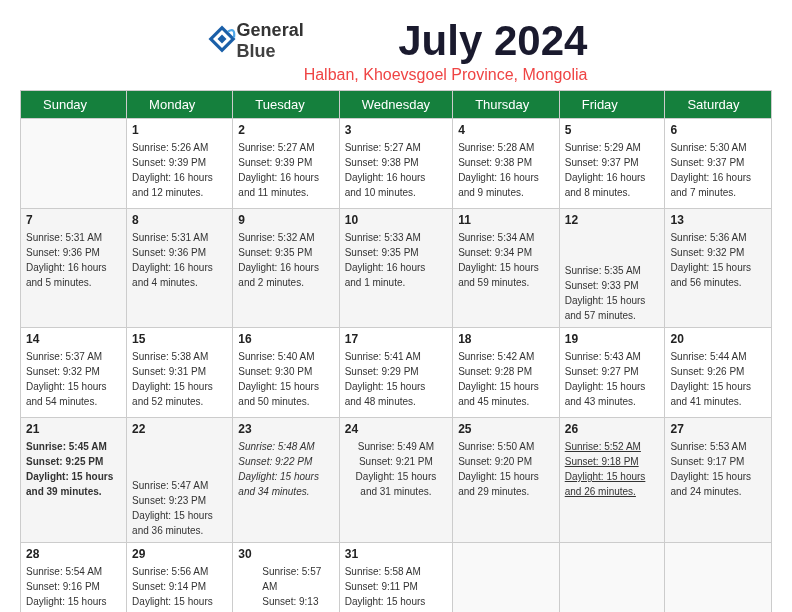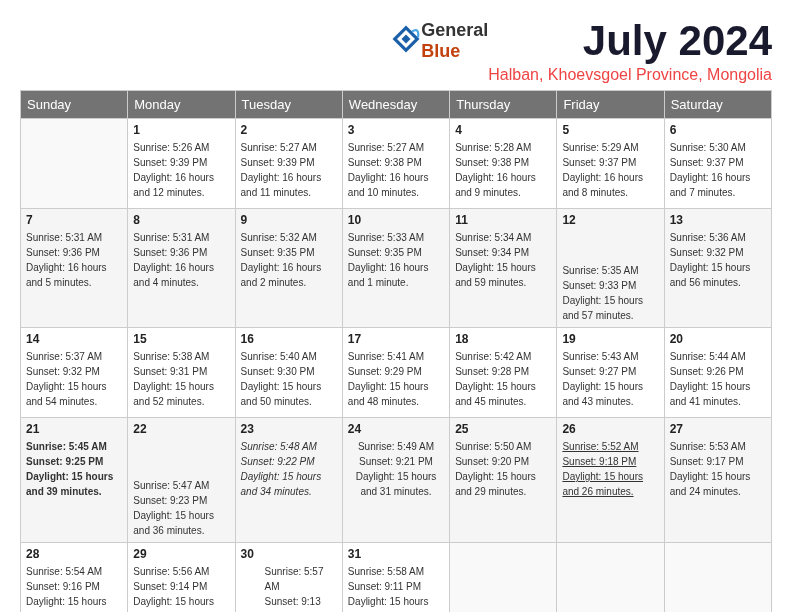--- a/index.html
+++ b/index.html
@@ -5,37 +5,37 @@
     * { box-sizing: border-box; margin: 0; padding: 0; }
     body {
       font-family: Arial, sans-serif;
       background: #fff;
       width: 792px;
       min-height: 612px;
       padding: 20px;
     }
     .header {
       display: flex;
-      justify-content: flex-end;
+      justify-content: center;
       align-items: flex-start;
       margin-bottom: 6px;
     }
     .logo {
       display: flex;
       align-items: center;
     }
     .logo-text-general {
       font-size: 18px;
       font-weight: bold;
       color: #333;
     }
     .logo-text-blue {
       font-size: 18px;
       font-weight: bold;
-      color: #c2410c;
+      color: #404040;
     }
     .logo-icon {
       width: 30px;
       height: 30px;
       margin-left: 2px;
     }
     .title-block {
       text-align: right;
     }
     .month-year {
@@ -48,24 +48,24 @@
       font-size: 16px;
       color: #ef4444;
       margin-top: 4px;
     }
     .calendar {
       width: 100%;
       border-collapse: collapse;
       font-size: 11px;
     }
     .calendar th {
-      background-color: #737373;
+      background-color: #15803d;
       color: #fff;
       text-align: left;
-      padding: 6px 6px;
+      padding: 6px 22px;
       font-size: 13px;
       font-weight: normal;
       border: 1px solid #ccc;
     }
     .calendar td {
       vertical-align: top;
       border: 1px solid #ccc;
       padding: 4px 5px;
       height: 90px;
       width: 107px;

